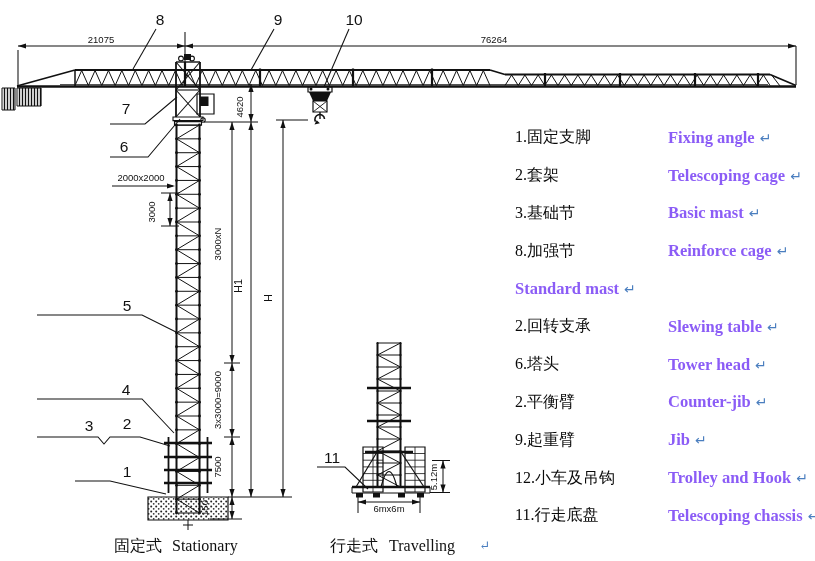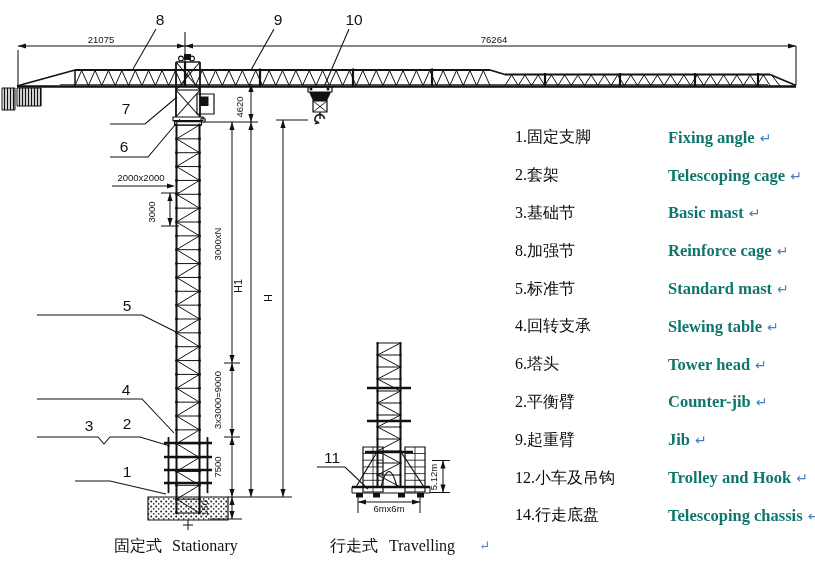--- a/index.html
+++ b/index.html
@@ -8,21 +8,21 @@
   svg{position:absolute;left:0;top:0;}
   svg text{fill:#111;}
   .dim{font-family:"Liberation Sans","DejaVu Sans",sans-serif;font-size:9.5px;}
   .dimbig{font-family:"Liberation Sans","DejaVu Sans",sans-serif;font-size:11px;}
   .callout{font-family:"Liberation Sans","DejaVu Sans",sans-serif;font-size:15.5px;}
   .cap{font-size:16px;}
   .capmark{font-size:13px;fill:#4a7ebf;}
   .legend{position:absolute;left:487px;top:119px;width:328px;margin-left:28px;}
   .lrow{height:37.8px;display:flex;align-items:center;}
   .lcn{width:153px;font-size:16px;color:#0a0a0a;white-space:nowrap;}
-  .len{font-size:16.5px;font-weight:700;color:#0f766e;white-space:nowrap;}
+  .len{font-size:16.5px;font-weight:700;color:#8b5cf6;white-space:nowrap;}
   .arr{color:#4a7ebf;font-size:14px;margin-left:5px;font-family:"DejaVu Sans",sans-serif;}
   .arr-extra{position:absolute;left:314px;top:383px;margin:0;}
 </style>
 </head>
 <body>
 
 <div class="stage">
 
   <svg width="815" height="561" viewBox="0 0 815 561">
     <defs>
@@ -412,26 +412,25 @@
         <span class="lcn">3.基础节</span>
         <span class="len">Basic mast</span>
         <span class="arr">↵</span>
       </div>
     <div class="lrow">
         <span class="lcn">8.加强节</span>
         <span class="len">Reinforce cage</span>
         <span class="arr">↵</span>
       </div>
     <div class="lrow">
-        <span class="lcn">5.标准节</span>
         <span class="len">Standard mast</span>
         <span class="arr">↵</span>
       </div>
     <div class="lrow">
-        <span class="lcn">4.回转支承</span>
+        <span class="lcn">2.回转支承</span>
         <span class="len">Slewing table</span>
         <span class="arr">↵</span>
       </div>
     <div class="lrow">
         <span class="lcn">6.塔头</span>
         <span class="len">Tower head</span>
         <span class="arr">↵</span>
       </div>
     <div class="lrow">
         <span class="lcn">2.平衡臂</span>
@@ -442,19 +441,19 @@
         <span class="lcn">9.起重臂</span>
         <span class="len">Jib</span>
         <span class="arr">↵</span>
       </div>
     <div class="lrow">
         <span class="lcn">12.小车及吊钩</span>
         <span class="len">Trolley and Hook</span>
         <span class="arr">↵</span>
       </div>
     <div class="lrow">
-        <span class="lcn">14.行走底盘</span>
+        <span class="lcn">11.行走底盘</span>
         <span class="len">Telescoping chassis</span>
         <span class="arr">↵</span>
       </div>
     <span class="arr arr-extra">↵</span>
   </div>
 </div>
 
 </body></html>

